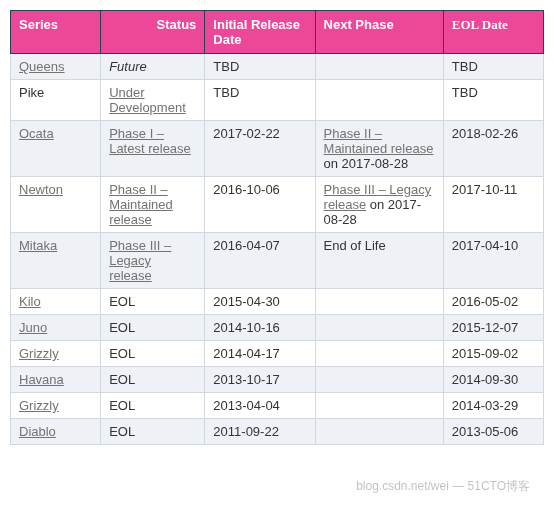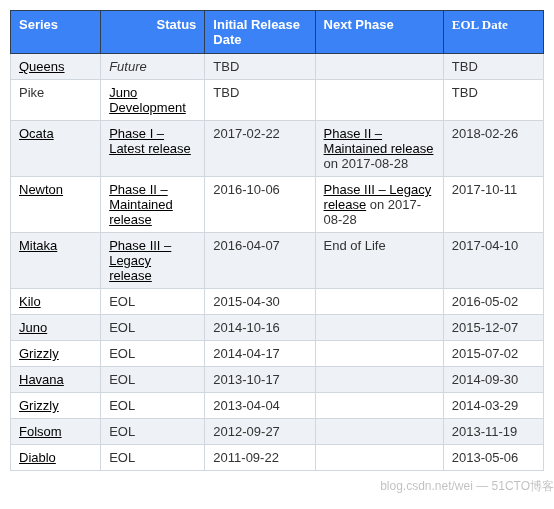--- a/index.html
+++ b/index.html
@@ -11,51 +11,51 @@
     color: #333;
     background: #fff;
     width: 554px;
   }
   table {
     border-collapse: collapse;
     width: 100%;
     table-layout: fixed;
   }
   th {
-    background: #3b82f6;
+    background: #ec4899;
     color: #fff;
     text-align: left;
     padding: 6px 8px;
     font-weight: bold;
     border: 1px solid #2c3e50;
     vertical-align: top;
   }
   td {
     padding: 5px 8px;
     border: 1px solid #d0d7de;
     vertical-align: top;
     word-wrap: break-word;
   }
   tbody tr:nth-child(odd) td { background: #eef1f5; }
   tbody tr:nth-child(even) td { background: #ffffff; }
   a.link {
-    color: #000000;
+    color: #737373;
     text-decoration: underline;
     cursor: pointer;
   }
   .italic { font-style: italic; }
   .col-series { width: 90px; }
   .col-status { width: 104px; text-align: right; }
   .col-initial { width: 110px; }
   .col-next { width: 128px; }
   .col-eol { width: 100px; font-family: Liberation Serif, serif; }
   .watermark {
     position: fixed;
     bottom: 14px;
-    right: 0;
+    right: 24px;
     font-size: 12px;
     color: rgba(0,0,0,0.25);
     pointer-events: none;
   }
 </style>
 </head>
 <body>
 
 <table>
   <thead>
@@ -70,21 +70,21 @@
   <tbody id="tbody">
       <tr>
         <td><a class="link">Queens</a></td>
         <td><span class="italic">Future</span></td>
         <td>TBD</td>
         <td></td>
         <td>TBD</td>
       </tr>
       <tr>
         <td><span>Pike</span></td>
-        <td><a class="link">Juno Development</a></td>
+        <td><a class="link">Under Development</a></td>
         <td>TBD</td>
         <td></td>
         <td>TBD</td>
       </tr>
       <tr>
         <td><a class="link">Ocata</a></td>
         <td><a class="link">Phase I – Latest release</a></td>
         <td>2017-02-22</td>
         <td><a class="link">Phase II – Maintained release</a><span> on 2017-08-28</span></td>
         <td>2018-02-26</td>
@@ -115,44 +115,37 @@
         <td><span>EOL</span></td>
         <td>2014-10-16</td>
         <td></td>
         <td>2015-12-07</td>
       </tr>
       <tr>
         <td><a class="link">Grizzly</a></td>
         <td><span>EOL</span></td>
         <td>2014-04-17</td>
         <td></td>
-        <td>2015-07-02</td>
+        <td>2015-09-02</td>
       </tr>
       <tr>
         <td><a class="link">Havana</a></td>
         <td><span>EOL</span></td>
         <td>2013-10-17</td>
         <td></td>
         <td>2014-09-30</td>
       </tr>
       <tr>
         <td><a class="link">Grizzly</a></td>
         <td><span>EOL</span></td>
         <td>2013-04-04</td>
         <td></td>
         <td>2014-03-29</td>
       </tr>
       <tr>
-        <td><a class="link">Folsom</a></td>
-        <td><span>EOL</span></td>
-        <td>2012-09-27</td>
-        <td></td>
-        <td>2013-11-19</td>
-      </tr>
-      <tr>
         <td><a class="link">Diablo</a></td>
         <td><span>EOL</span></td>
         <td>2011-09-22</td>
         <td></td>
         <td>2013-05-06</td>
       </tr>
     </tbody>
 </table>
 
 <div class="watermark">blog.csdn.net/wei — 51CTO博客</div>

